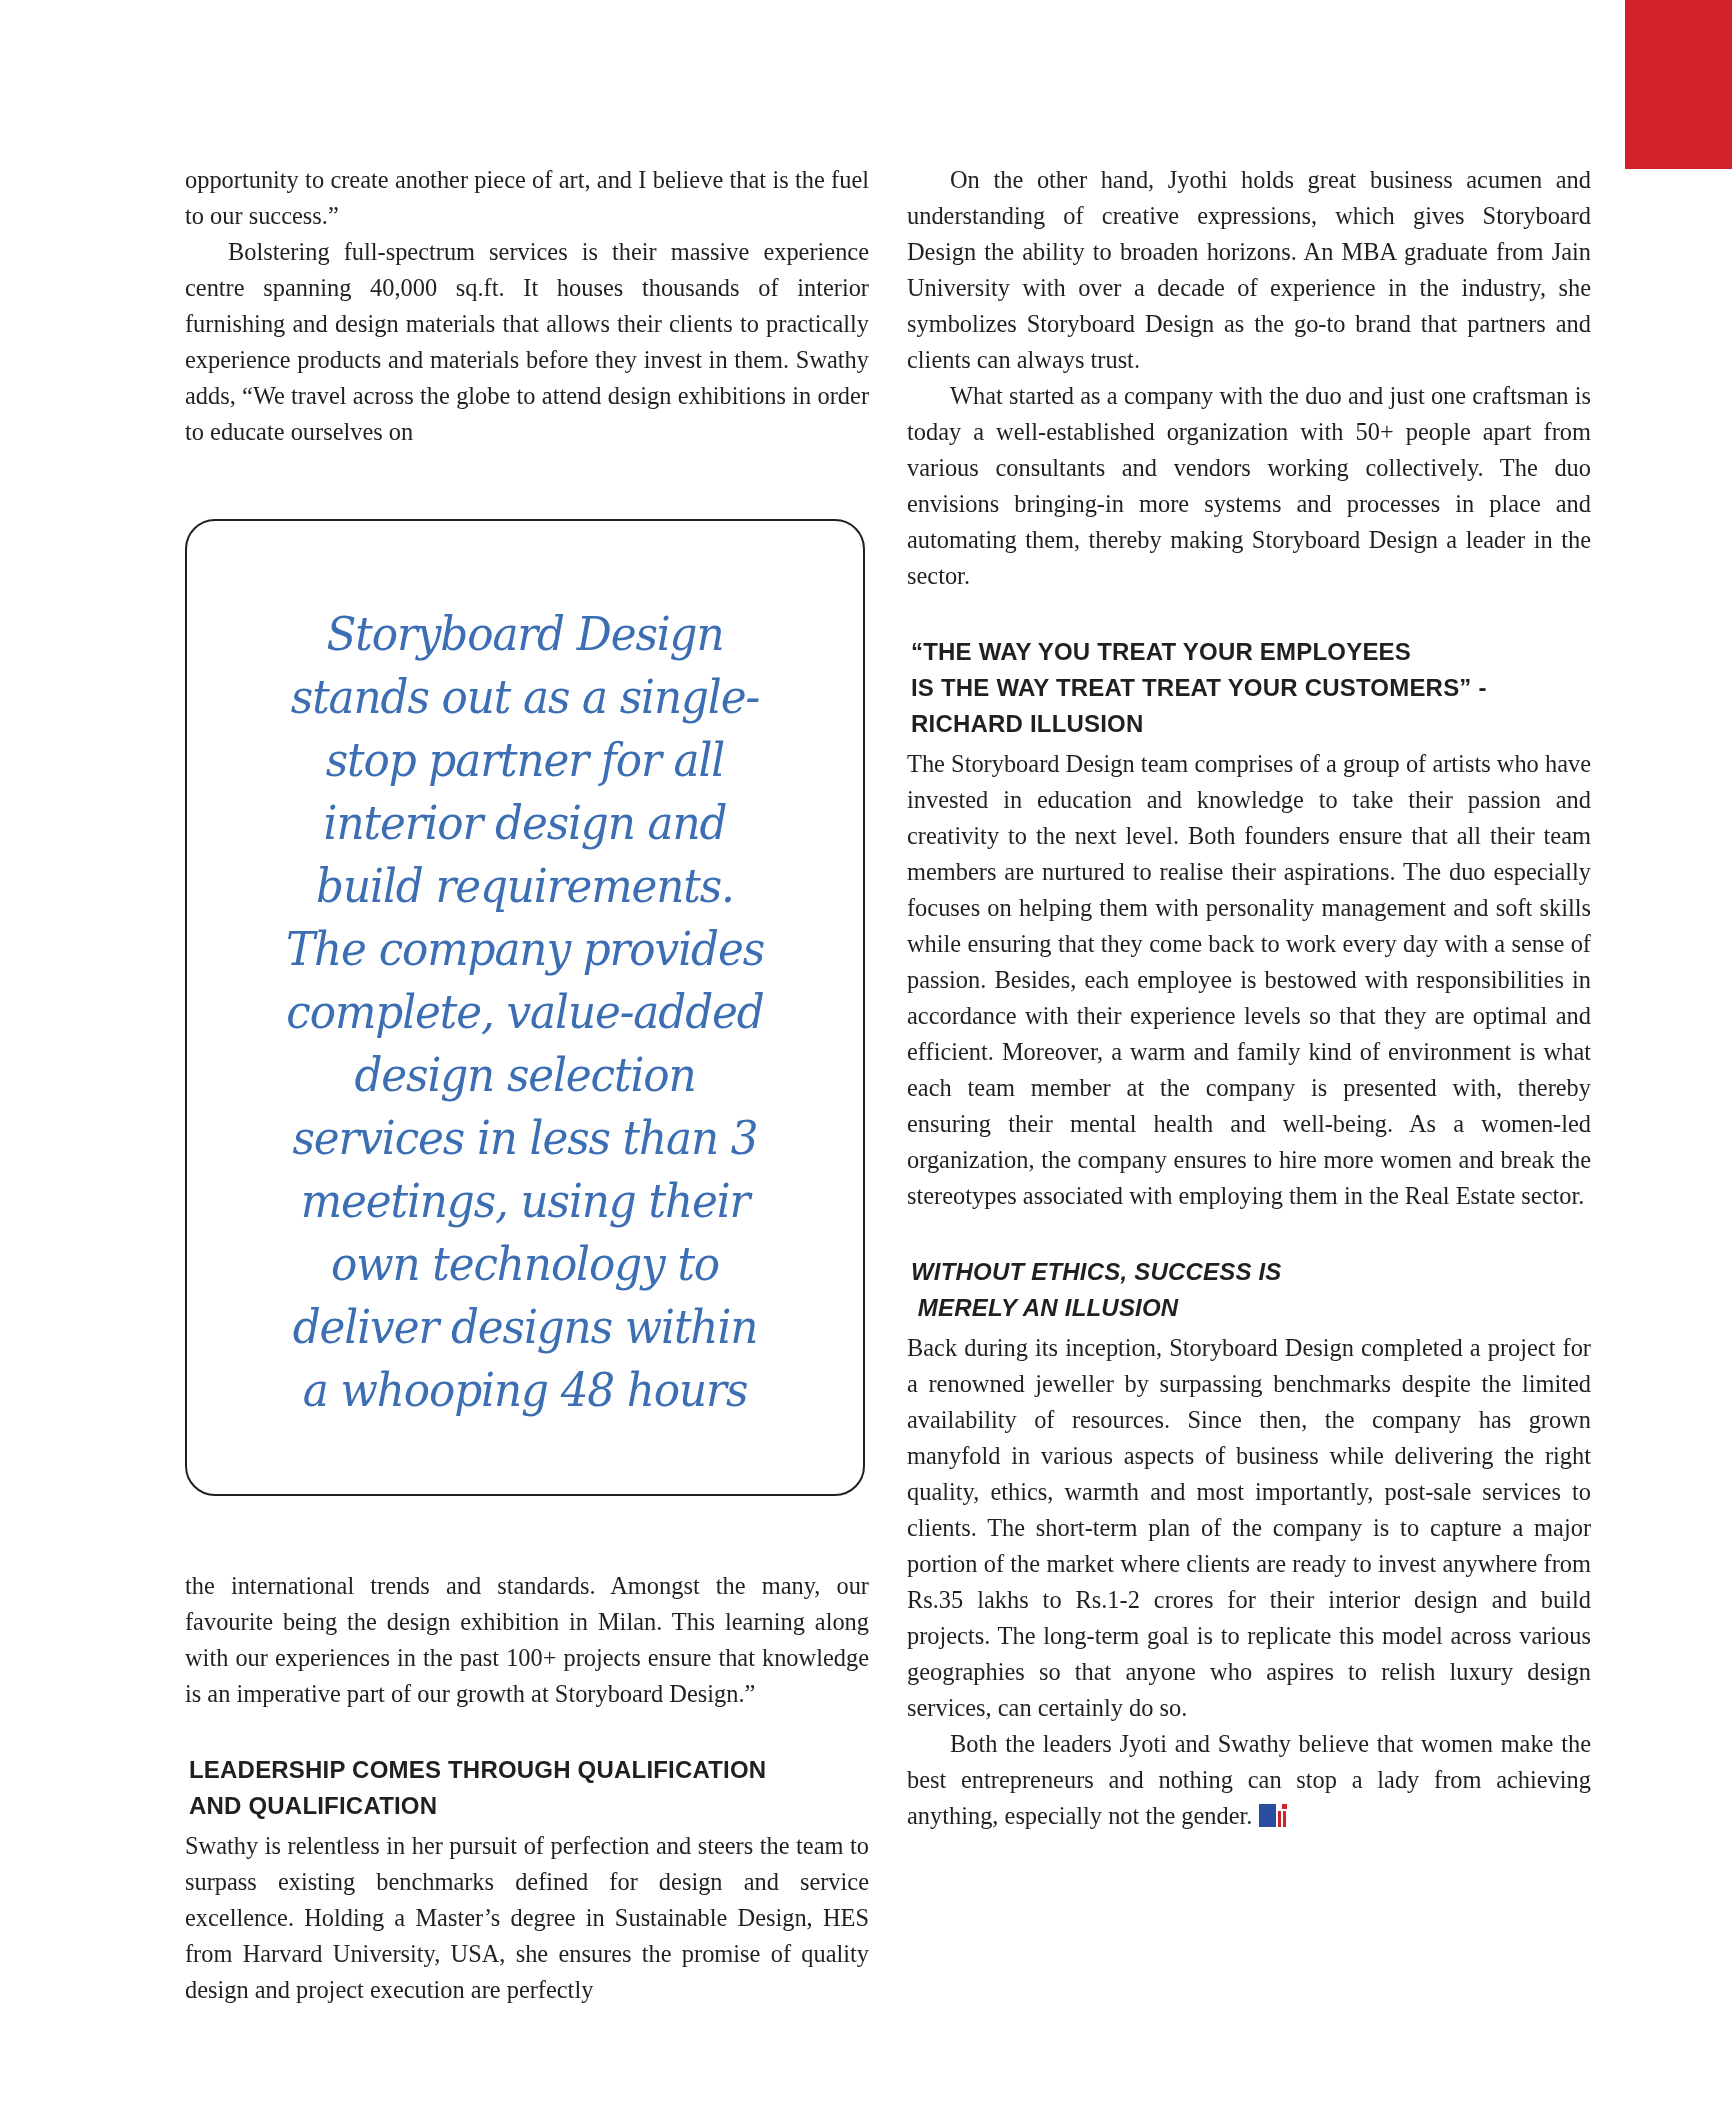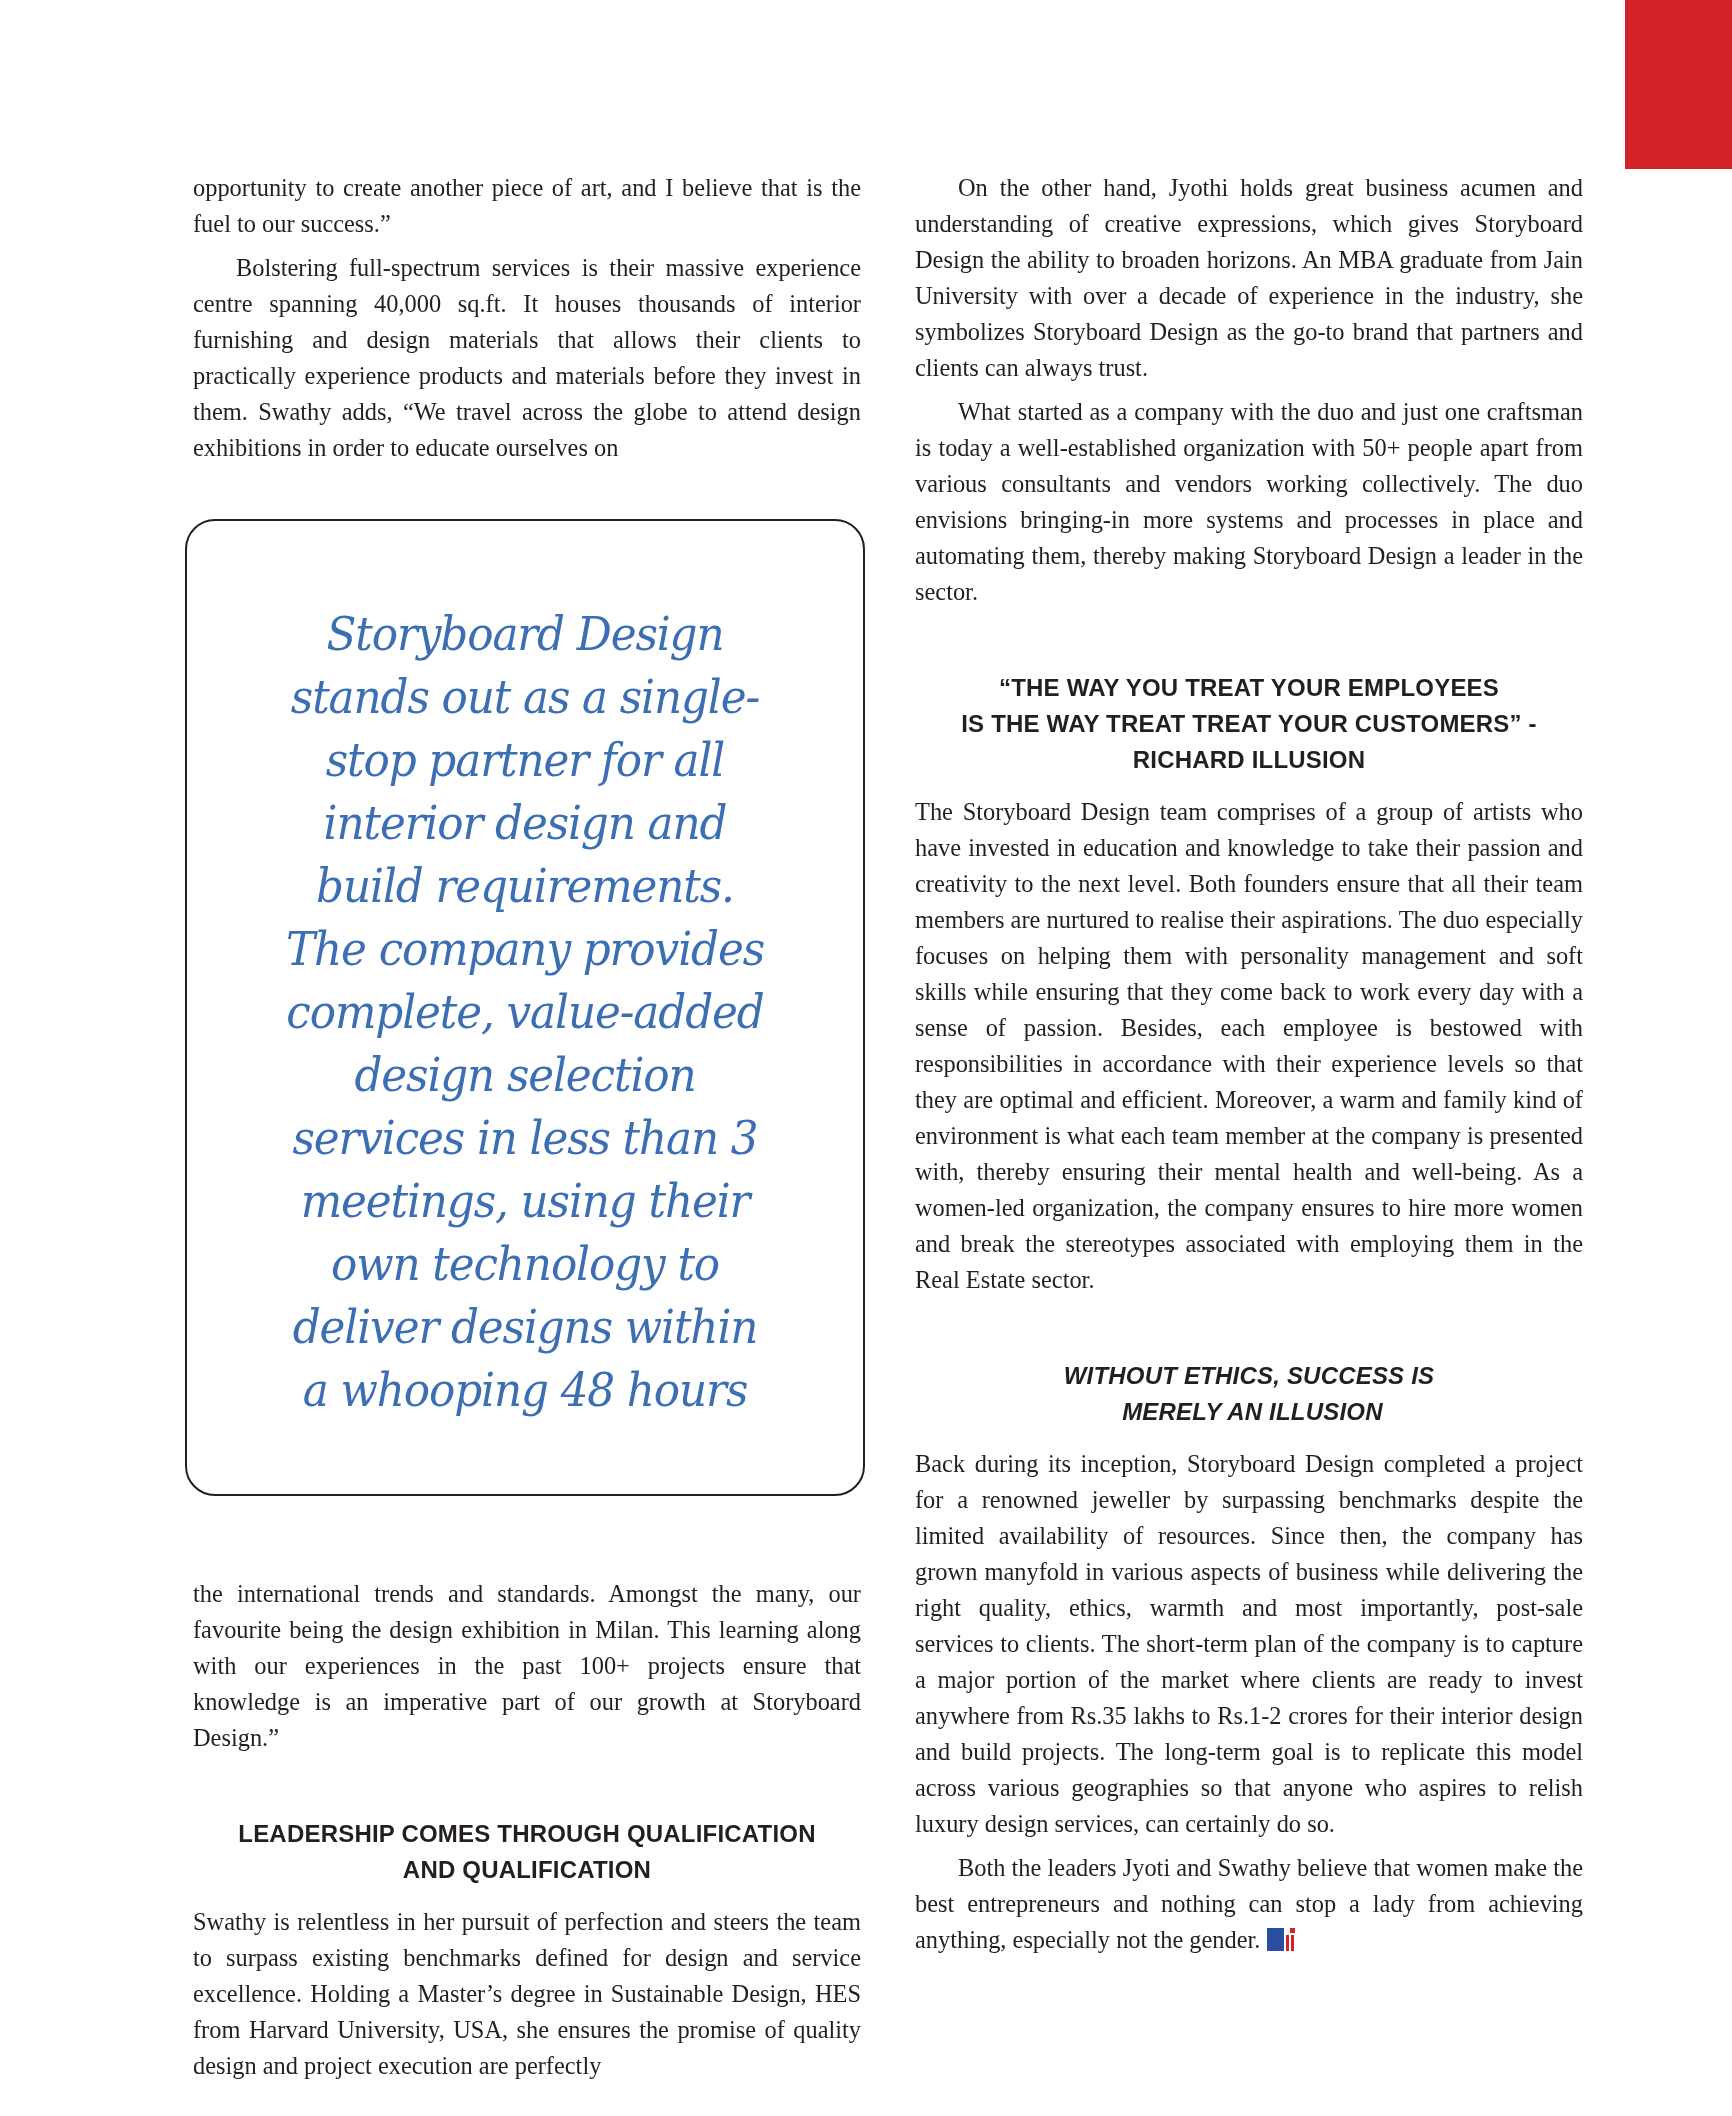--- a/index.html
+++ b/index.html
@@ -1,21 +1,21 @@
 <!DOCTYPE html>
 <html style="font-size:13.2px"><head>
   <meta charset="utf-8">
   <style>
     html, body { margin: 0; padding: 0; background: #ffffff; }
     body { width: 1732px; height: 2116px; position: relative; overflow: hidden; }
     .red-tab { position: absolute; left: 1625px; top: 0; width: 107px; height: 169px; background: #d2232a; }
     .col { position: absolute; width: 684px; font-family: "Liberation Serif", serif; font-size: 24.4px; line-height: 36px; color: #231f20; text-align: justify; }
-    .col p { margin: 8px; }
+    .col p { margin: 0; }
     .col p.indent { text-indent: 43px; }
-    .col h3 { margin: 16px; font-family: "Liberation Sans", sans-serif; font-weight: bold; font-size: 24px; line-height: 36px; letter-spacing: 0.2px; text-align: center; color: #231f20; }
+    .col h3 { margin: 4px; font-family: "Liberation Sans", sans-serif; font-weight: bold; font-size: 24px; line-height: 36px; letter-spacing: 0.2px; text-align: left; color: #231f20; }
     .gap { height: 36px; }
     #left-top { left: 185px; top: 162px; }
     #left-bottom { left: 185px; top: 1568px; }
     #right-col { left: 907px; top: 162px; width: 684px; }
     .pull-box { position: absolute; left: 185px; top: 519px; width: 680px; height: 977px; border: 2.9px solid #231f20; border-radius: 30px; box-sizing: border-box; }
     .pull-text { position: absolute; left: 0; right: 0; top: 81px; text-align: center; font-family: "DejaVu Serif", serif; font-style: italic; color: #3c6eb4; font-size: 47px; line-height: 63px; letter-spacing: -1.2px; transform: scaleX(0.93); transform-origin: center top; }
     .pull-text span { display: block; white-space: nowrap; }
     .logo { display: inline-block; vertical-align: -3.3px; margin-left: 6.6px; width: 28px; height: 23px; position: relative; }
     .logo .s { position: absolute; left: 0; top: 0; width: 16.5px; height: 23px; background: #2a4fa0; color: #fff; font-family: "Liberation Sans", sans-serif; font-weight: bold; font-size: 20px; line-height: 23px; text-align: center; }
     .logo .b1 { position: absolute; left: 19px; top: 6.6px; width: 3.3px; height: 16.5px; background: #d2232a; }

